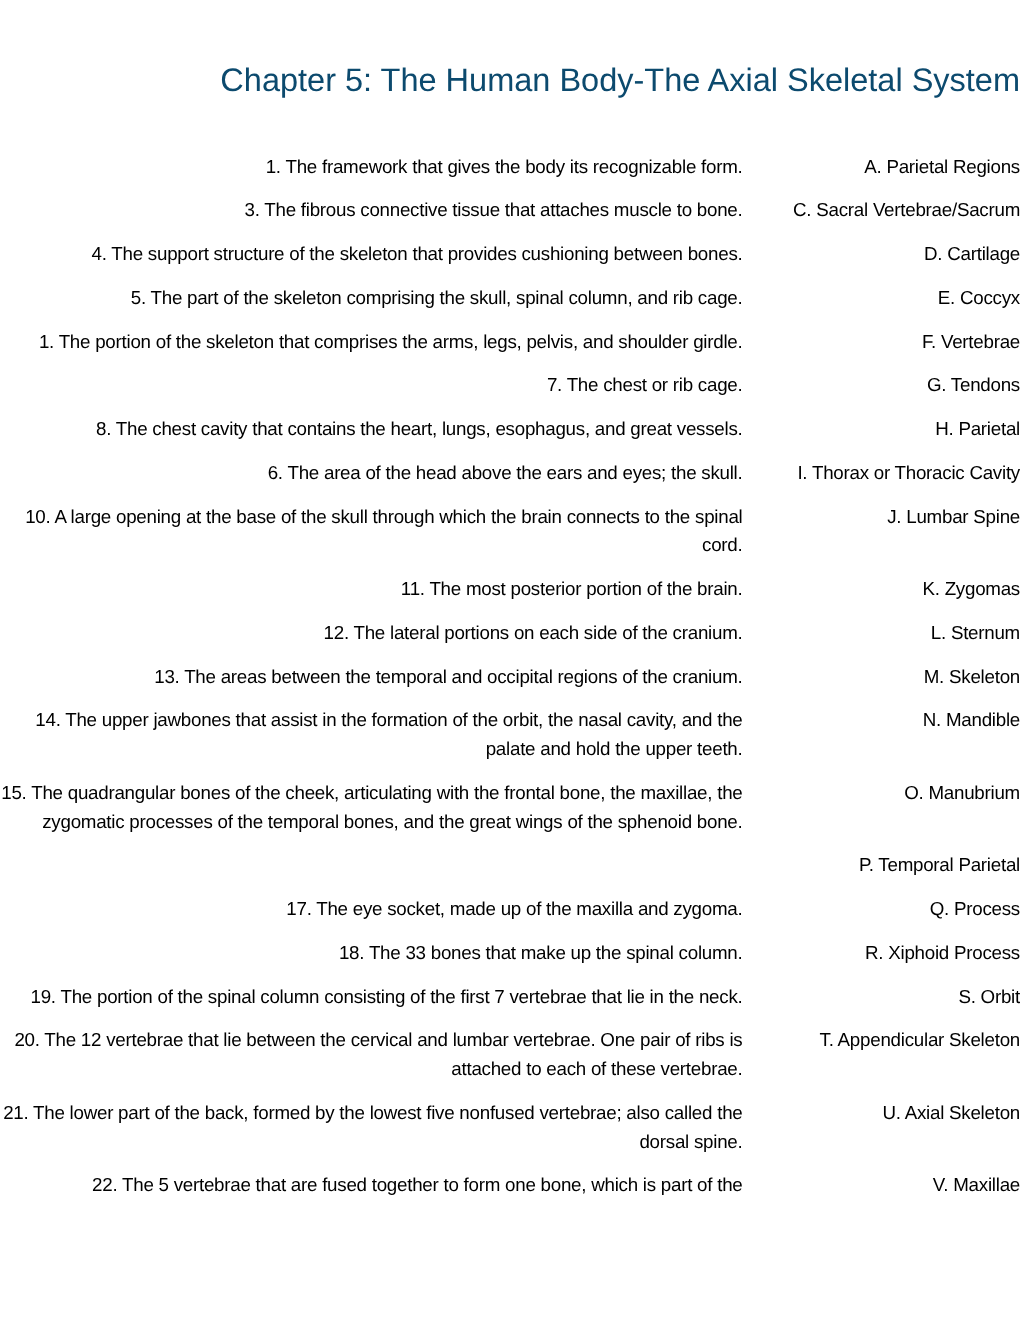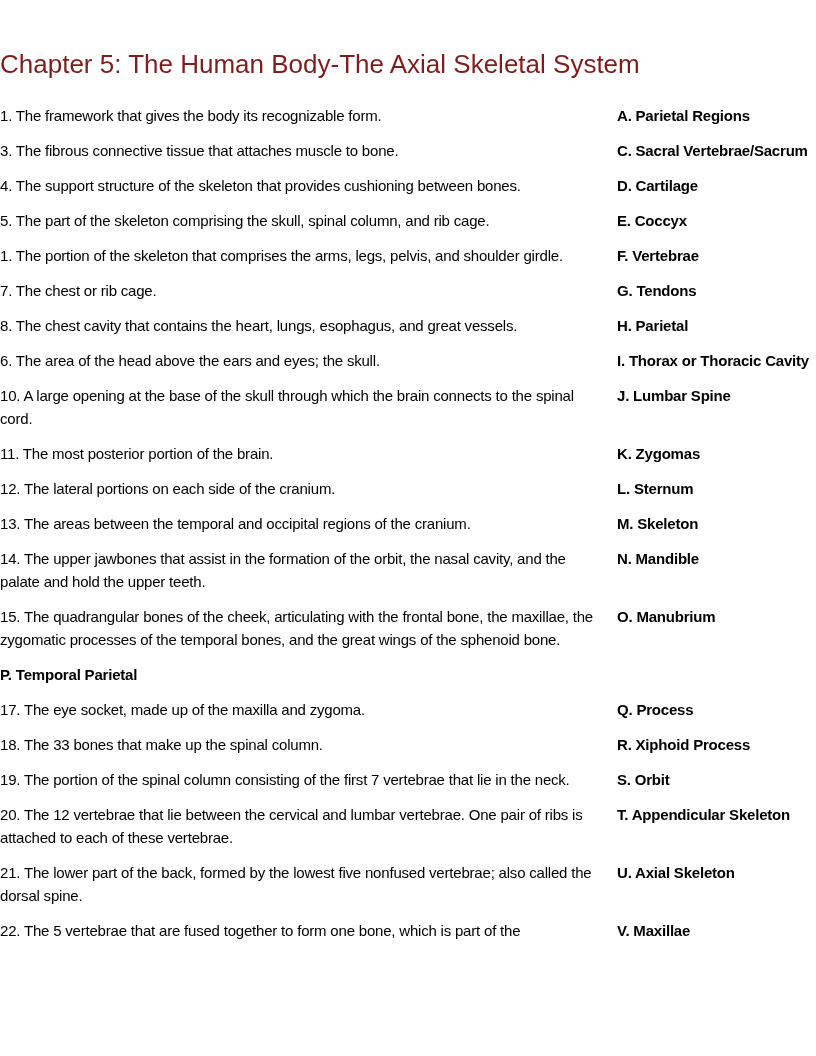--- a/index.html
+++ b/index.html
@@ -14,25 +14,26 @@
     overflow: hidden;
     background: #ffffff;
     color: #000000;
     font-family: "Liberation Sans", "DejaVu Sans", sans-serif;
   }
   .title {
     margin: 46px 0 0 0;
     font-size: 26px;
     font-weight: 400;
     line-height: 36px;
-    text-align: left;
-    color: #7f1d1d;
+    text-align: right;
+    color: #0c4a6e;
   }
   .rows {
-    margin-top: 22px;
+    margin-top: 40px;
+    text-align: right;
   }
   .row {
     display: flex;
     align-items: flex-start;
     margin-bottom: 12px;
   }
   .q {
     flex: 0 0 617px;
     width: 617px;
     box-sizing: border-box;
@@ -40,21 +41,20 @@
     font-size: 15px;
     line-height: 23px;
     letter-spacing: -0.2px;
   }
   .a {
     flex: 1 1 auto;
     font-size: 15px;
     line-height: 23px;
     letter-spacing: -0.2px;
     white-space: nowrap;
-    font-weight: bold;
   }
 </style>
 </head>
 <body>
 
 <div class="page">
   <h1 class="title">Chapter 5: The Human Body-The Axial Skeletal System</h1>
   <div class="rows" id="rows">
       <div class="row">
         <div class="q">1. The framework that gives the body its recognizable form.</div>

